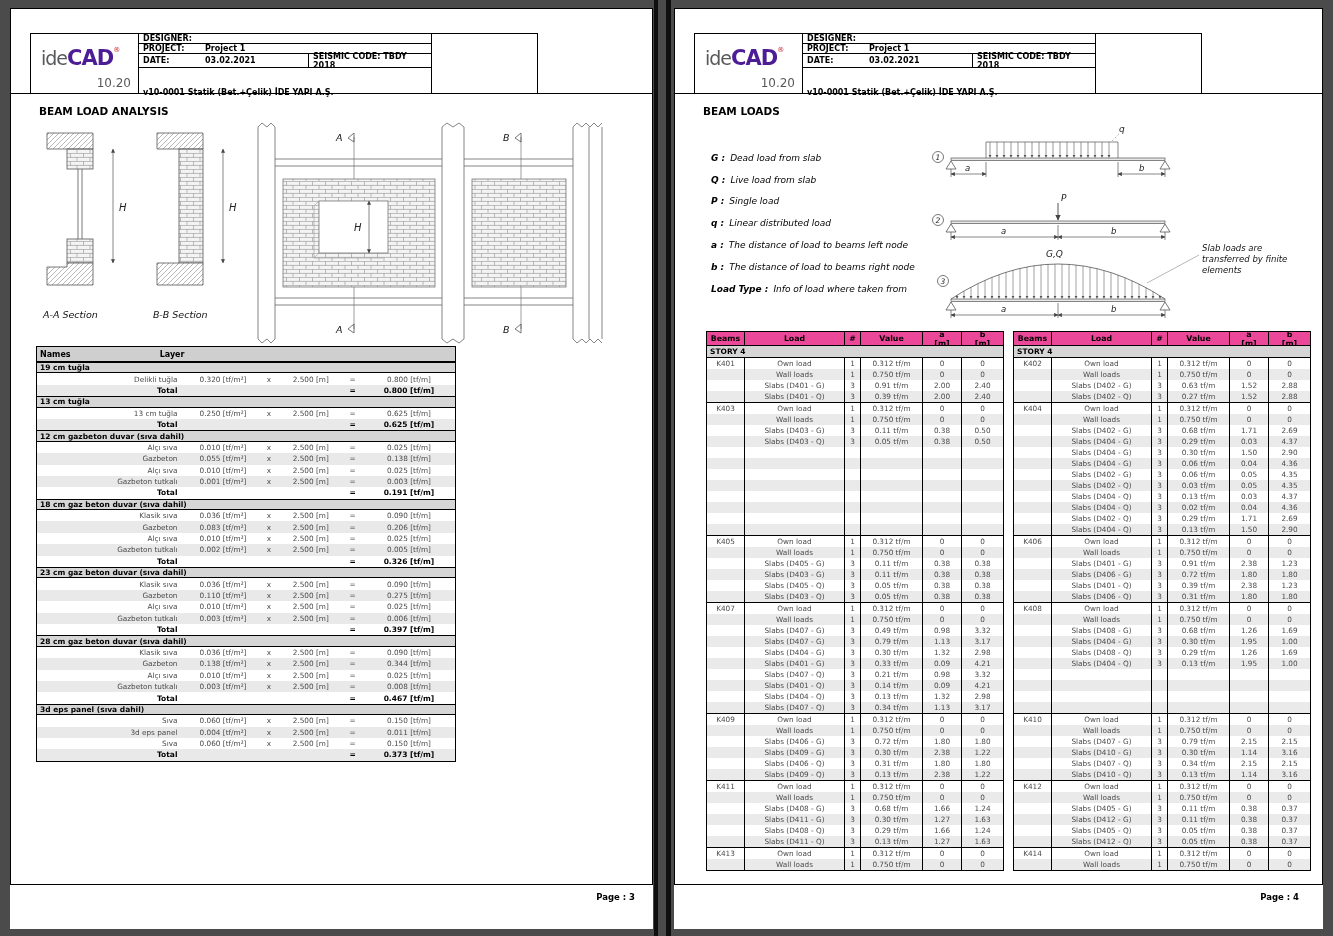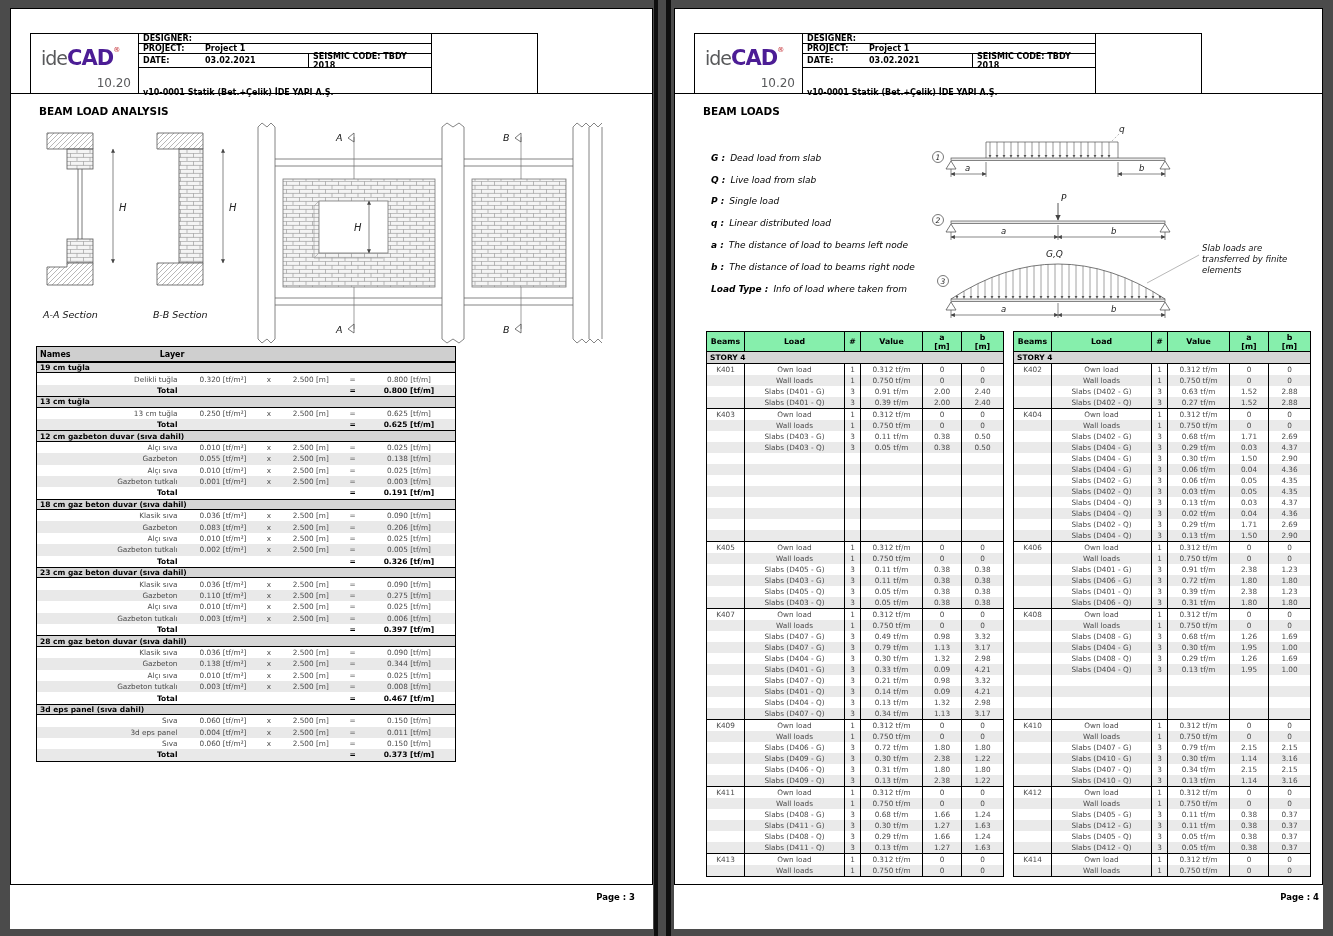--- a/index.html
+++ b/index.html
@@ -25,21 +25,21 @@
   .hdr-row.last{height:18px;border-bottom:none;margin-top:20px;}
   .hdr-lab{padding-left:4px}
   .hdr-val{position:absolute;left:66px;top:0;height:100%;display:flex;align-items:center}
   .hdr-cell-date{width:170px;height:100%;position:relative;display:flex;align-items:center;border-right:1px solid #000}
   .hdr-cell-seismic{flex:1;height:100%;display:flex;align-items:center;padding-left:4px}
   .hdr-right{flex:1}
   .hdr-line{position:absolute;left:0;top:84px;width:100%;border-top:1px solid #000}
   .page-title{position:absolute;left:28px;top:96px;font-size:10.5px;font-weight:bold;color:#000}
   .page-footer{position:absolute;top:884px;font-size:8.5px;font-weight:bold;color:#000}
   #page-left .page-footer{right:18px}
-  #page-right .page-footer{right:4px}
+  #page-right .page-footer{right:24px}
   
   .wall-table{position:absolute;left:25px;top:337px;width:420px;border:1.2px solid #000;background:#fff}
   .wt-header{display:flex;height:15px;background:#cfcfcf;border-bottom:1px solid #000;font-size:8px;font-weight:bold;align-items:center}
   .c-hwrap{width:36%;display:flex;justify-content:space-between;padding:0 3px}
   .wt-group{height:11.4px;background:#d6d6d6;font-size:7.5px;font-weight:bold;color:#000;border-top:1px solid #000;border-bottom:1px solid #000;display:flex;align-items:center;padding-left:3px}
   .wt-row{height:11.4px;display:flex;align-items:center;font-size:7.3px;color:#4a4a4a}
   .wt-row.alt{background:#e9e9e9}
   .c-name{width:36%;text-align:right;padding-right:10px}
   .c-v1{width:17%;text-align:center}
   .c-x{width:5%;text-align:center}
@@ -47,21 +47,21 @@
   .c-eq{width:5%;text-align:center}
   .c-res{width:22%;text-align:center}
   .wt-row.total .c-name,.wt-row.total .c-eq,.wt-row.total .c-res{font-weight:bold;color:#000;font-size:7.5px}
   
   .legend{position:absolute;left:36px;top:138px;width:330px}
   .legend-item{height:21.8px;font-size:9px;font-style:italic;color:#000;display:flex;align-items:center}
   .lg-term{font-weight:bold;margin-right:5px;white-space:nowrap}
   
   .bt{position:absolute;top:322px;width:298px;border:1.4px solid #000;background:#fff;font-size:7.3px}
   #bt0{left:31px} #bt1{left:338px}
-  .bt-header{display:flex;height:20px;background:#86efac;border-bottom:1px solid #000;font-weight:bold;color:#000;font-size:7.8px}
+  .bt-header{display:flex;height:14px;background:#ec4899;border-bottom:1px solid #000;font-weight:bold;color:#000;font-size:7.8px}
   .bc{border-right:1px solid #000;height:100%;display:flex;flex-direction:column;align-items:center;justify-content:center;text-align:center;overflow:hidden}
   .bt-header .bc:last-child, .bt-row .bc:last-child{border-right:none}
   .bw-beams{width:38px}.bw-load{width:100px}.bw-num{width:16px}.bw-val{width:62px}.bw-a{width:39px}.bw-b{flex:1}
   .bt-story{height:12px;background:#d6d6d6;font-weight:bold;color:#000;font-size:7.5px;display:flex;align-items:center;padding-left:3px;border-bottom:1px solid #000}
   .bt-block{border-bottom:1px solid #000}
   .bt-block:last-child{border-bottom:none}
   .bt-row{display:flex;height:11px;color:#4a4a4a}
   .bt-row.alt{background:#eaeaea}
   
   svg text{font-family:"DejaVu Sans","Liberation Sans",sans-serif}

